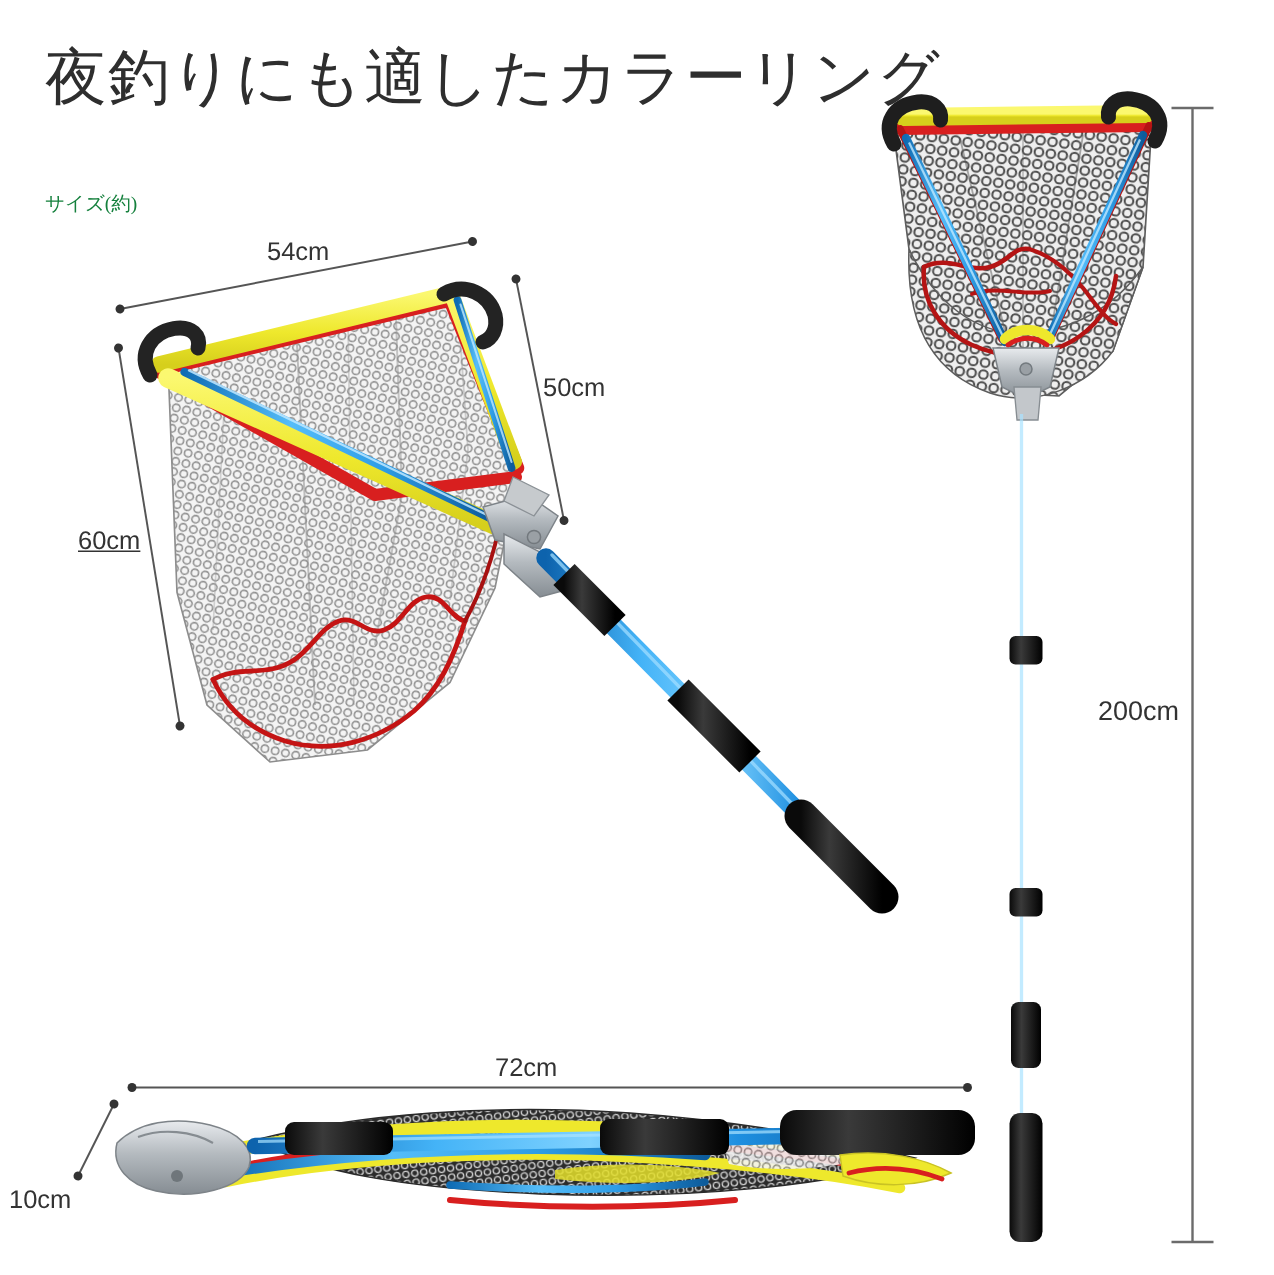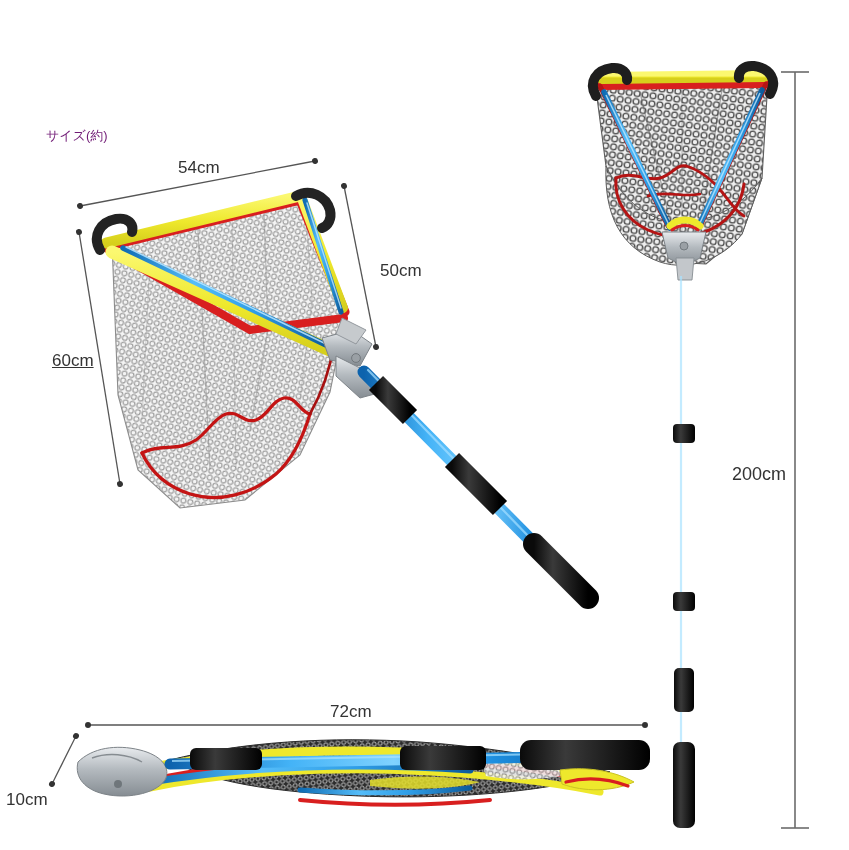--- a/index.html
+++ b/index.html
@@ -20,25 +20,25 @@
     left: 30px;
     top: 24px;
     font-size: 41px;
     letter-spacing: 1px;
     color: #2e2e2e;
     font-family: "DejaVu Sans", "Liberation Sans", sans-serif;
     white-space: nowrap;
   }
   .subtitle {
     position: absolute;
-    left: 46px;
+    left: 30px;
     top: 127px;
     font-size: 13px;
-    color: #701a75;
-    font-family: Liberation Sans, sans-serif;
+    color: #15803d;
+    font-family: Liberation Serif, serif;
     white-space: nowrap;
   }
   .dim-label {
     position: absolute;
     font-size: 17px;
     color: #333333;
     white-space: nowrap;
     font-family: "Liberation Sans", "DejaVu Sans", sans-serif;
   }
   .dim-label.big { font-size: 18px; }
@@ -57,20 +57,21 @@
     font-size: 13px;
     color: #efefef;
     letter-spacing: 1px;
   }
 </style>
 </head>
 <body>
 
 <div id="page">
 
+  <div class="title">夜釣りにも適したカラーリング</div>
   <div class="subtitle">サイズ(約)</div>
 
   <svg class="layer" viewBox="0 0 849 850">
     <defs>
 
       <pattern id="meshLight" width="7" height="7" patternUnits="userSpaceOnUse" patternTransform="rotate(12)">
         <rect width="7" height="7" fill="#f4f4f4"></rect>
         <circle cx="3.5" cy="3.5" r="2.5" fill="none" stroke="#8d8d8d" stroke-width="1.05"></circle>
       </pattern>
 
@@ -274,21 +275,21 @@
       <line x1="88" y1="725" x2="645" y2="725" marker-start="url(#dot)" marker-end="url(#dot)"></line>
 
       <line x1="76" y1="736" x2="52" y2="784" marker-start="url(#dot)" marker-end="url(#dot)"></line>
     </g>
   </svg>
 
   <div class="dim-label" style="left:178px; top:158px;">54cm</div>
 
   <div class="dim-label" style="left:52px; top:351px;text-decoration:underline;">60cm</div>
 
-  <div class="dim-label" style="left:380px; top:249px;margin-top:12px;">50cm</div>
+  <div class="dim-label" style="left:362px; top:249px;">50cm</div>
 
   <div class="dim-label big" style="left:732px; top:464px;">200cm</div>
 
   <div class="dim-label" style="left:330px; top:702px;">72cm</div>
 
   <div class="dim-label" style="left:6px; top:742px;margin-top:48px;">10cm</div>
 
   <div class="wm"></div>
 
 </div>

